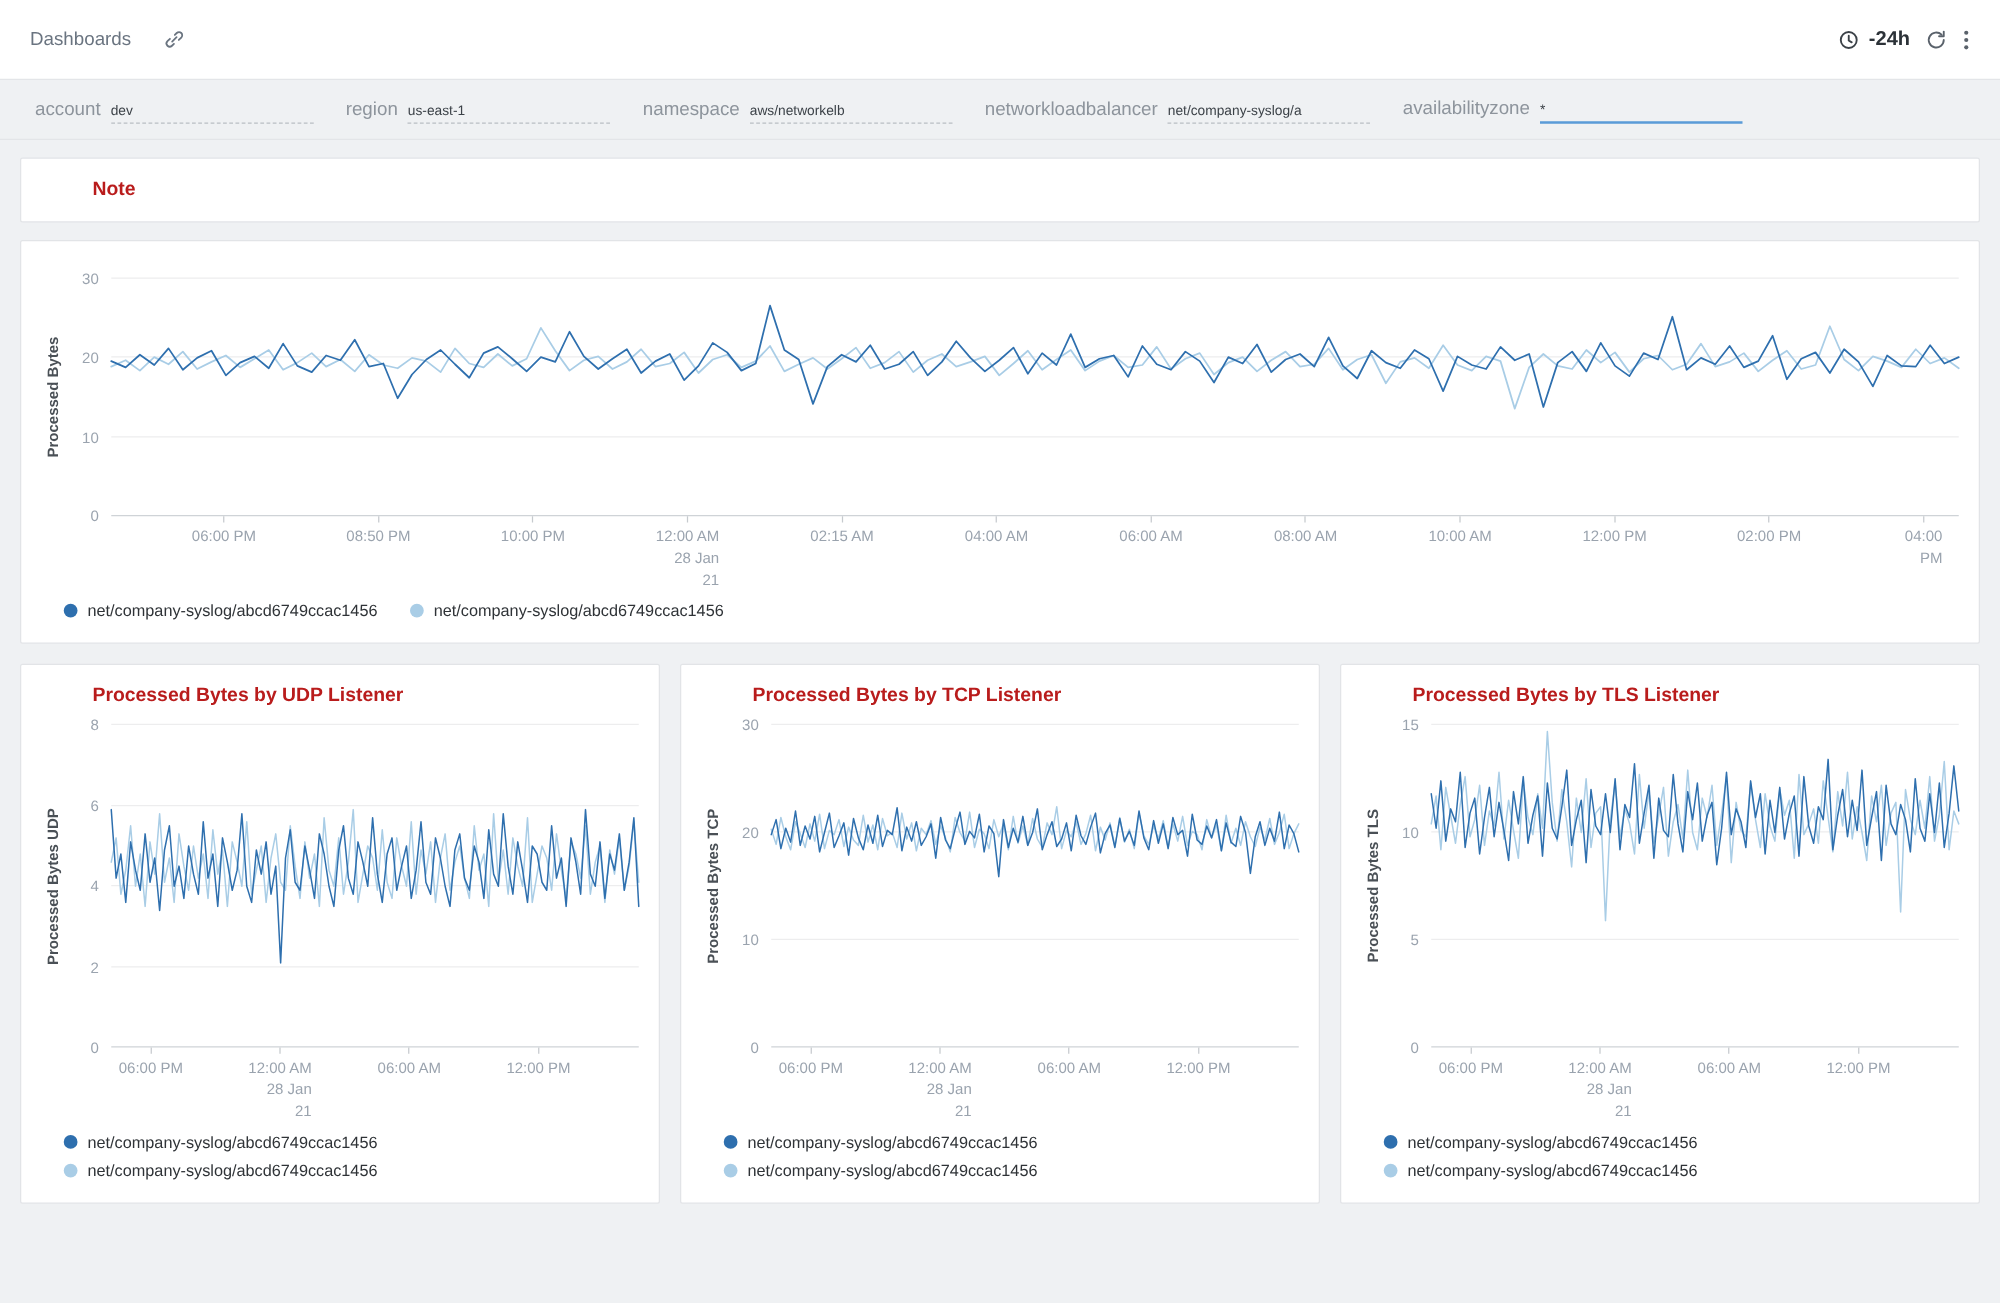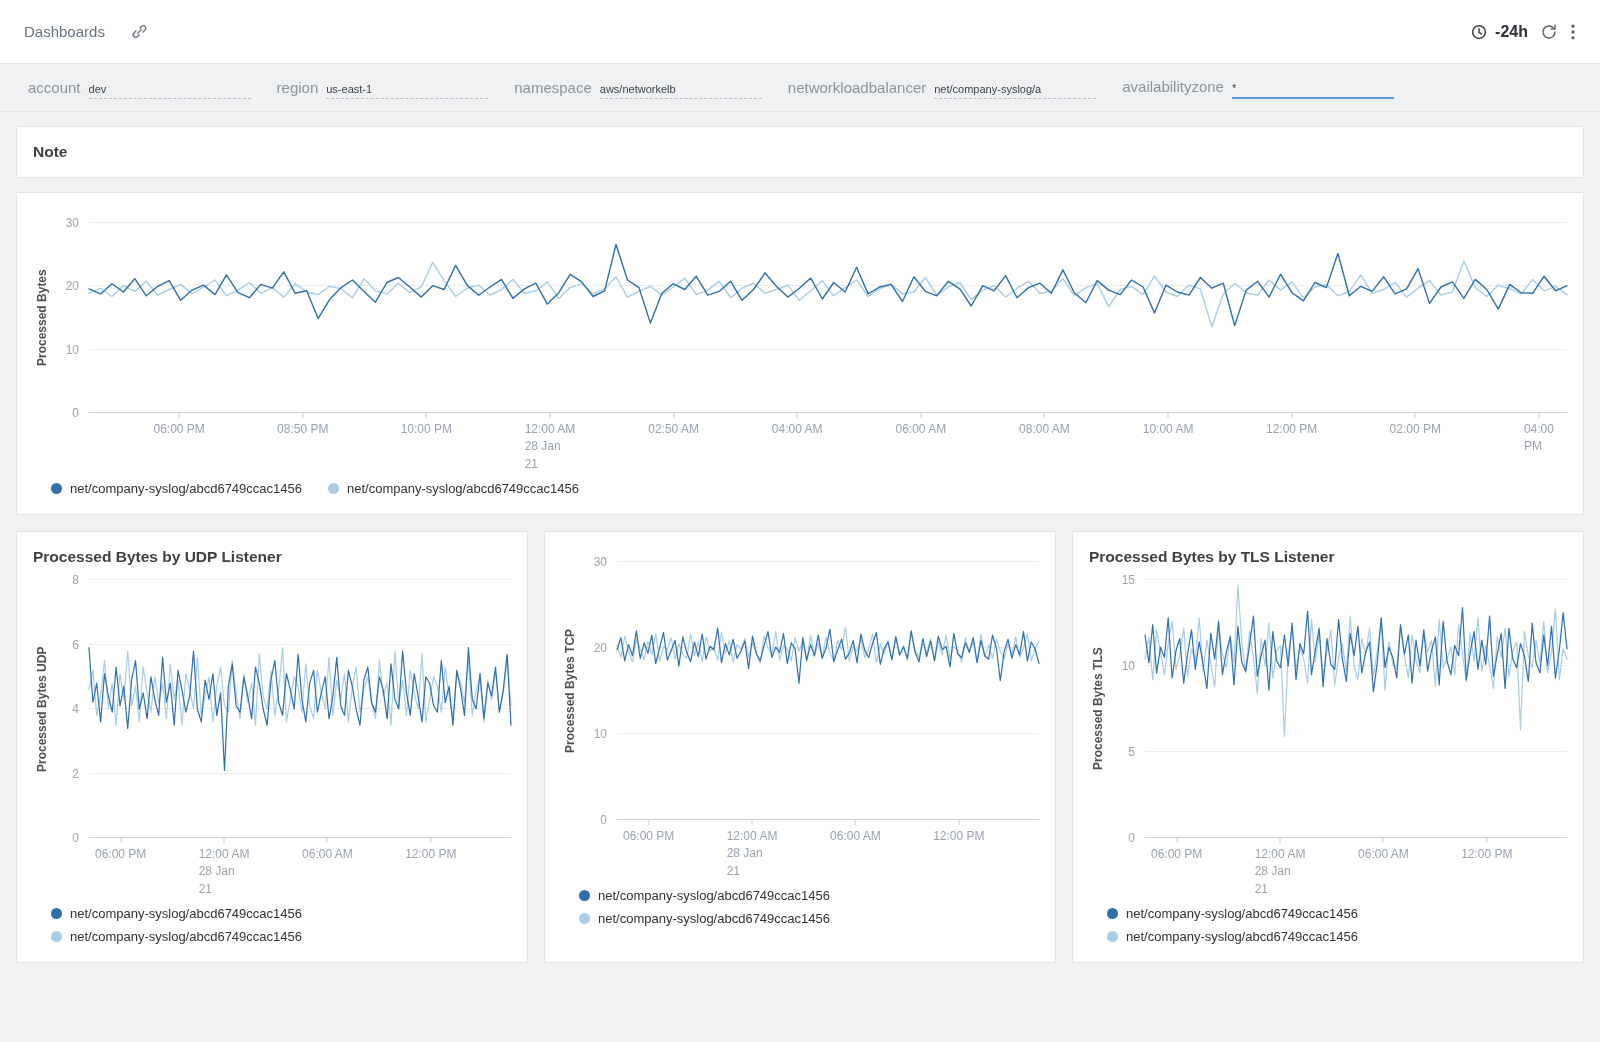--- a/index.html
+++ b/index.html
@@ -25,42 +25,42 @@
                border-bottom:1px solid #e3e5e8; }
   .filter-group { display:flex; align-items:baseline; gap:8px; }
   .flabel { color:#8d949c; font-size:15px; white-space:nowrap; }
   .fvalue { color:#3c4248; font-size:11px; min-width:162px;
             border-bottom:1px dashed #b9bec4; padding-bottom:3px; cursor:text; }
   .fvalue.solid { border-bottom:2px solid #5a9bd8; }
 
   
   .panel { background:#fff; border:1px solid #e2e4e7; border-radius:2px;
            margin:14px 16px 0 16px; padding:16px; }
-  .panel-title { font-size:15.5px; font-weight:bold; color:#404040; }
+  .panel-title { font-size:15.5px; font-weight:bold; color:#b91c1c;margin-left:41px; }
   .note-body { margin-top:16px; font-size:13.5px; color:#2f3337; line-height:1.4; }
 
   .row3 { display:flex; gap:16px; margin:16px 16px 16px 16px; }
   .row3 .panel { margin:0; flex:1 1 0; min-width:0; }
 
   
   .chart { display:grid; grid-template-columns:18px 38px 1fr; margin-top:14px; }
   .main-chart { grid-template-rows:190px 56px; }
   .small-chart { grid-template-rows:258px 56px; }
   .ylabel { grid-row:1; grid-column:1; writing-mode:vertical-rl; transform:rotate(180deg);
             display:flex; align-items:center; justify-content:center;
             font-size:12px; font-weight:bold; color:#4a5056; }
   .yticks { grid-row:1; grid-column:2; position:relative; }
   .ytick { position:absolute; right:10px; transform:translateY(50%);
            font-size:12px; color:#9aa3ae; }
   .plot { grid-row:1; grid-column:3; position:relative; }
   .plot svg { position:absolute; inset:0; width:100%; height:100%; overflow:visible; }
   .gridline { position:absolute; left:0; right:0; height:1px; background:#ededee; }
   .gridline.baseline { background:#cfd3d7; }
   .xticks { grid-row:2; grid-column:3; position:relative; }
-  .xtick { position:absolute; top:8px; transform:translateX(-50%); text-align:left;
+  .xtick { position:absolute; top:8px; transform:translateX(-50%); text-align:right;
            font-size:12px; color:#9aa3ae; white-space:pre-line; line-height:1.45; }
   .tickmark { position:absolute; top:0; width:1px; height:5px; background:#c6cace;
               transform:translateX(-50%); }
 
   
   .legend { margin:12px 0 2px 18px; display:flex; }
   .legend.row { flex-direction:row; gap:26px; }
   .legend.column { flex-direction:column; gap:8px; }
   .legend-item { display:flex; align-items:center; gap:8px; cursor:pointer; }
   .legend-dot { width:11px; height:11px; border-radius:50%; flex:0 0 auto; }
@@ -156,21 +156,21 @@
           <div class="xtick" style="left: 6.1%;">06:00 PM</div>
           <div class="tickmark" style="left: 6.1%;"></div>
           <div class="xtick" style="left: 14.4636%;">08:50 PM</div>
           <div class="tickmark" style="left: 14.4636%;"></div>
           <div class="xtick" style="left: 22.8273%;">10:00 PM</div>
           <div class="tickmark" style="left: 22.8273%;"></div>
           <div class="xtick" style="left: 31.1909%;">12:00 AM
 28 Jan
 21</div>
           <div class="tickmark" style="left: 31.1909%;"></div>
-          <div class="xtick" style="left: 39.5545%;">02:50 AM</div>
+          <div class="xtick" style="left: 39.5545%;">02:15 AM</div>
           <div class="tickmark" style="left: 39.5545%;"></div>
           <div class="xtick" style="left: 47.9182%;">04:00 AM</div>
           <div class="tickmark" style="left: 47.9182%;"></div>
           <div class="xtick" style="left: 56.2818%;">06:00 AM</div>
           <div class="tickmark" style="left: 56.2818%;"></div>
           <div class="xtick" style="left: 64.6455%;">08:00 AM</div>
           <div class="tickmark" style="left: 64.6455%;"></div>
           <div class="xtick" style="left: 73.0091%;">10:00 AM</div>
           <div class="tickmark" style="left: 73.0091%;"></div>
           <div class="xtick" style="left: 81.3727%;">12:00 PM</div>
@@ -236,20 +236,21 @@
             <span class="legend-label">net/company-syslog/abcd6749ccac1456</span>
           </div>
           <div class="legend-item">
             <span class="legend-dot" style="background: rgb(169, 205, 230);"></span>
             <span class="legend-label">net/company-syslog/abcd6749ccac1456</span>
           </div>
         </div>
     </section>
 
     <section class="panel">
+      <h2 class="panel-title">Processed Bytes by TCP Listener</h2>
       <div class="chart small-chart">
         <div class="ylabel">Processed Bytes TCP</div>
         <div class="yticks">
             <div class="ytick" style="bottom: 0%;">0</div>
             <div class="ytick" style="bottom: 33.3333%;">10</div>
             <div class="ytick" style="bottom: 66.6667%;">20</div>
             <div class="ytick" style="bottom: 100%;">30</div>
           </div>
         <div class="plot">
             <div class="gridline baseline" style="bottom: 0%;"></div>

